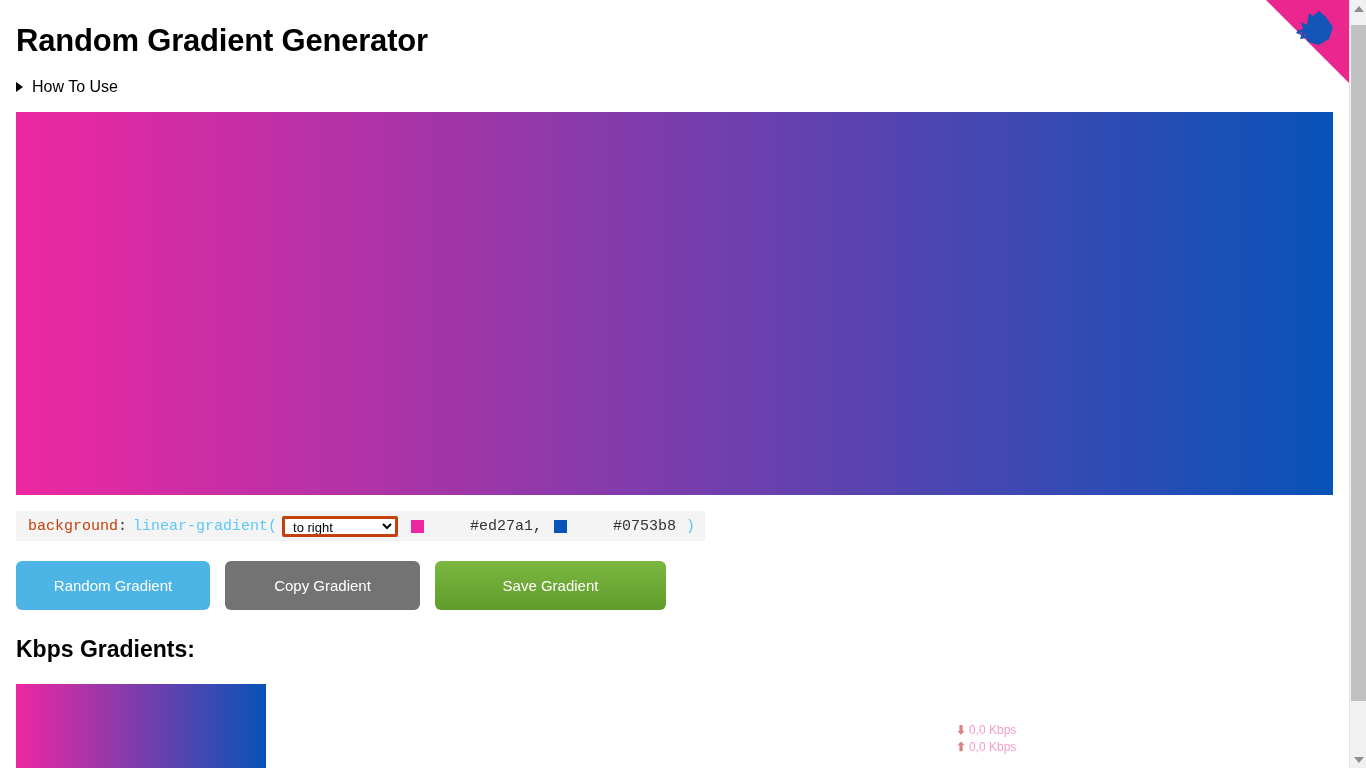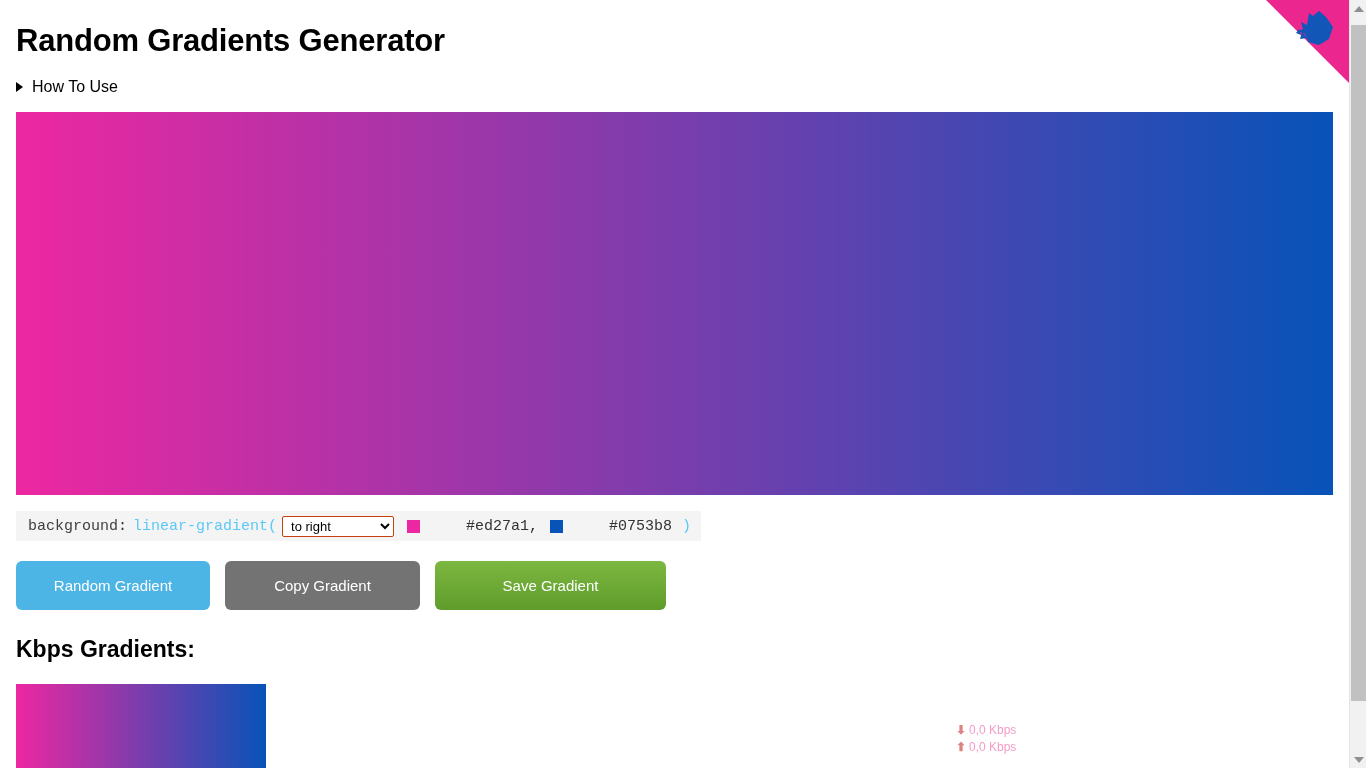--- a/index.html
+++ b/index.html
@@ -86,32 +86,32 @@
     height: 30px;
     padding: 0 10px 0 12px;
     background: #f4f4f4;
     display: flex;
     align-items: center;
     font-family: "Liberation Mono", monospace;
     font-size: 15px;
     white-space: nowrap;
     box-sizing: border-box;
   }
-  .tok-prop   { color: #404040; }
+  .tok-prop   { color: #c2410c; }
   .tok-punc   { color: #333333; margin-right: 6px; }
   .tok-fn     { color: #5bc8f5; }
   .tok-code   { color: #333333; margin-left: 44px; }
 
   .dir-select {
     margin: 0 5px;
     height: 21px;
     font-family: "Liberation Sans", sans-serif;
     font-size: 13px;
     padding: 0 2px 0 4px;
-    border: 1px solid #c2410c;
+    border: 3px solid #c2410c;
     background: #ffffff;
     color: #000000;
     border-radius: 2px;
     box-sizing: border-box;
   }
 
   .swatch {
     display: inline-block;
     width: 13px;
     height: 13px;
@@ -255,21 +255,21 @@
     cursor: pointer;
   }
 </style>
 </head>
 <body>
 
 <div id="page">
 
   <div class="content">
 
-    <h1 class="page-title">Random Gradients Generator</h1>
+    <h1 class="page-title">Random Gradient Generator</h1>
 
     <div class="how-to-use">
       <span class="disclosure-tri"></span>
       <span class="how-to-use-label">How To Use</span>
     </div>
 
     <div class="gradient-preview" id="gradient-preview" style="background: linear-gradient(to right, rgb(237, 39, 161), rgb(7, 83, 184));"></div>
 
     <div class="code-bar">
       <span class="tok-prop">background</span>

